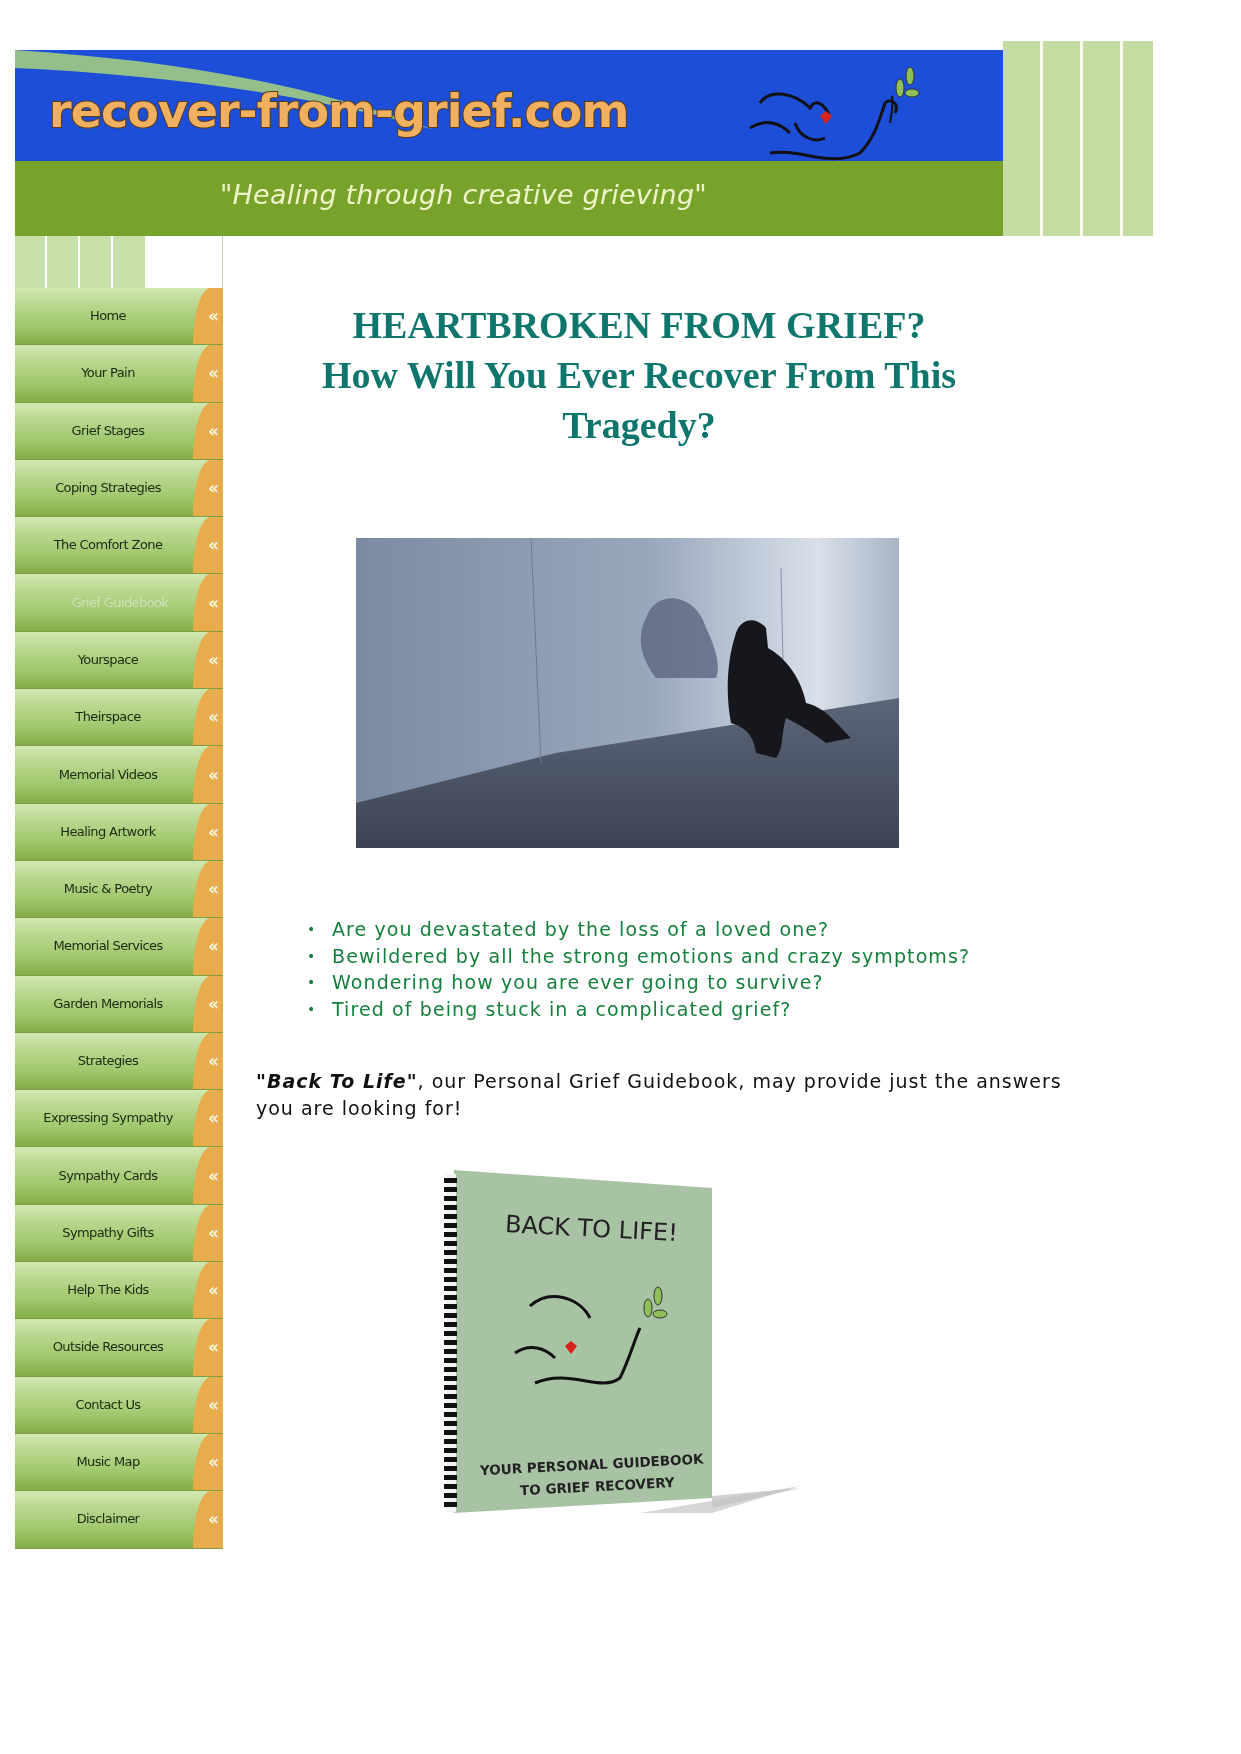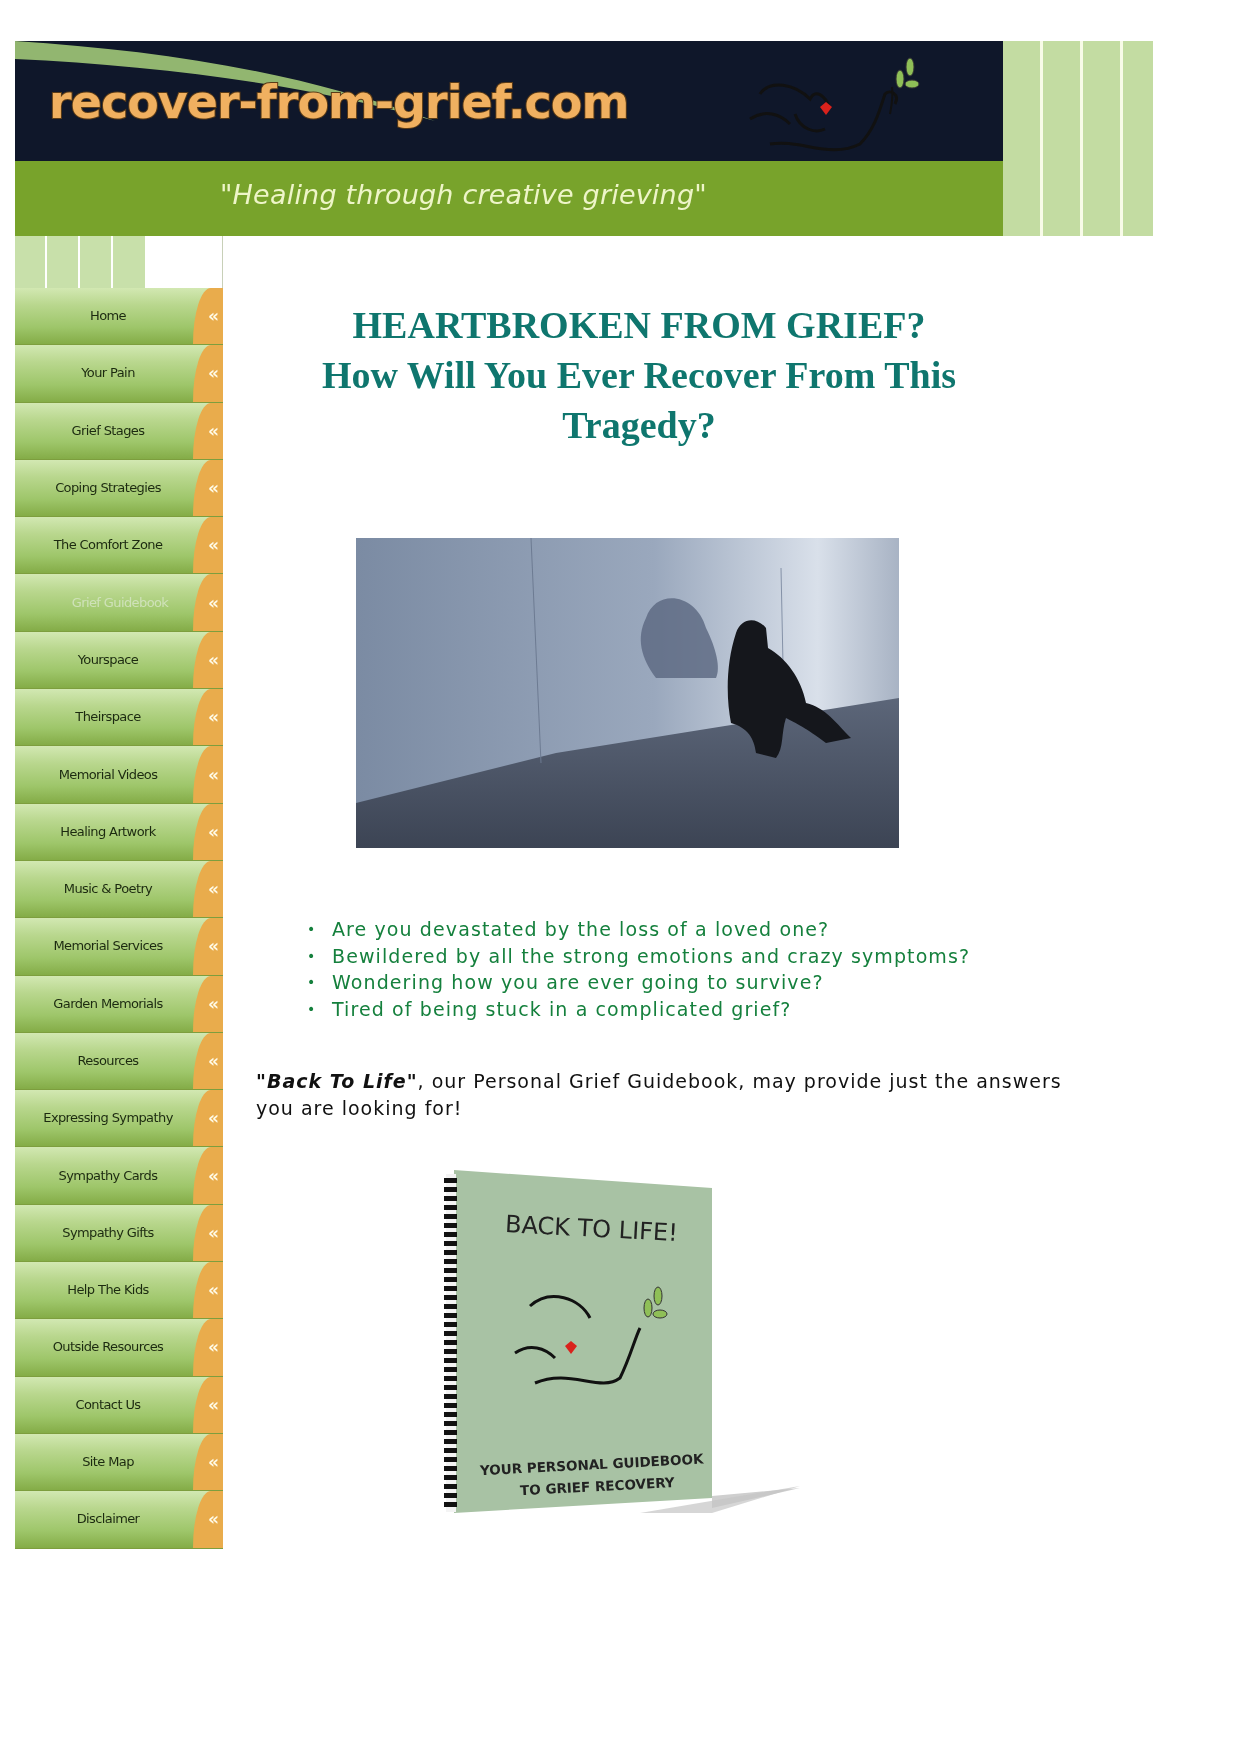--- a/index.html
+++ b/index.html
@@ -1,20 +1,20 @@
 <!DOCTYPE html>
 <html><head>
 <meta charset="utf-8">
 <style>
   html, body { margin: 0; padding: 0; background: #ffffff; }
   body { width: 1241px; height: 1754px; position: relative; overflow: hidden; font-family: "DejaVu Sans", sans-serif; }
 
   
   #header { position: absolute; left: 15px; top: 41px; width: 1138px; height: 195px; }
-  #header .white-area { position: absolute; left: 0; top: 0; width: 988px; height: 120px; background: #0f172a; overflow: hidden; }
+  #header .white-area { position: absolute; left: 0; top: 9px; width: 988px; height: 120px; background: #1d4ed8; overflow: hidden; }
   #header .swoosh { position: absolute; left: 0; top: 0; width: 700px; height: 80px; }
   #header .logo-text { position: absolute; left: 34px; top: 34px; font-family: "DejaVu Sans", sans-serif; font-weight: bold; font-size: 46px; letter-spacing: -1px; color: #f0b060; -webkit-text-stroke: 2px #5a3b16; paint-order: stroke fill; }
   #header .dove { position: absolute; left: 725px; top: 8px; width: 180px; height: 112px; }
   #header .green-band { position: absolute; left: 0; top: 120px; width: 988px; height: 75px; background: #78a32b; }
   #header .tagline { position: absolute; left: 205px; top: 138px; font-family: "DejaVu Sans", sans-serif; font-style: italic; font-size: 27px; color: #eef5c8; letter-spacing: 0.2px; }
   #header .stripes { position: absolute; left: 988px; top: 0; width: 150px; height: 195px; background: #c3dca2;
     background-image: linear-gradient(90deg, transparent 37px, #f8fbe8 37px, #f8fbe8 40px, transparent 40px, transparent 77px, #f8fbe8 77px, #f8fbe8 80px, transparent 80px, transparent 117px, #f8fbe8 117px, #f8fbe8 120px, transparent 120px); }
 
   
   #side-stripes { position: absolute; left: 15px; top: 236px; width: 130px; height: 52px; background: #c8e0aa;
@@ -138,21 +138,21 @@
       <span class="label">Memorial Services</span>
       <span class="tab"></span>
       <span class="chev">«</span>
     </div>
     <div class="nav-item">
       <span class="label">Garden Memorials</span>
       <span class="tab"></span>
       <span class="chev">«</span>
     </div>
     <div class="nav-item">
-      <span class="label">Resources</span>
+      <span class="label">Strategies</span>
       <span class="tab"></span>
       <span class="chev">«</span>
     </div>
     <div class="nav-item">
       <span class="label">Expressing Sympathy</span>
       <span class="tab"></span>
       <span class="chev">«</span>
     </div>
     <div class="nav-item">
       <span class="label">Sympathy Cards</span>
@@ -173,21 +173,21 @@
       <span class="label">Outside Resources</span>
       <span class="tab"></span>
       <span class="chev">«</span>
     </div>
     <div class="nav-item">
       <span class="label">Contact Us</span>
       <span class="tab"></span>
       <span class="chev">«</span>
     </div>
     <div class="nav-item">
-      <span class="label">Site Map</span>
+      <span class="label">Music Map</span>
       <span class="tab"></span>
       <span class="chev">«</span>
     </div>
     <div class="nav-item">
       <span class="label">Disclaimer</span>
       <span class="tab"></span>
       <span class="chev">«</span>
     </div>
   </nav>
 

